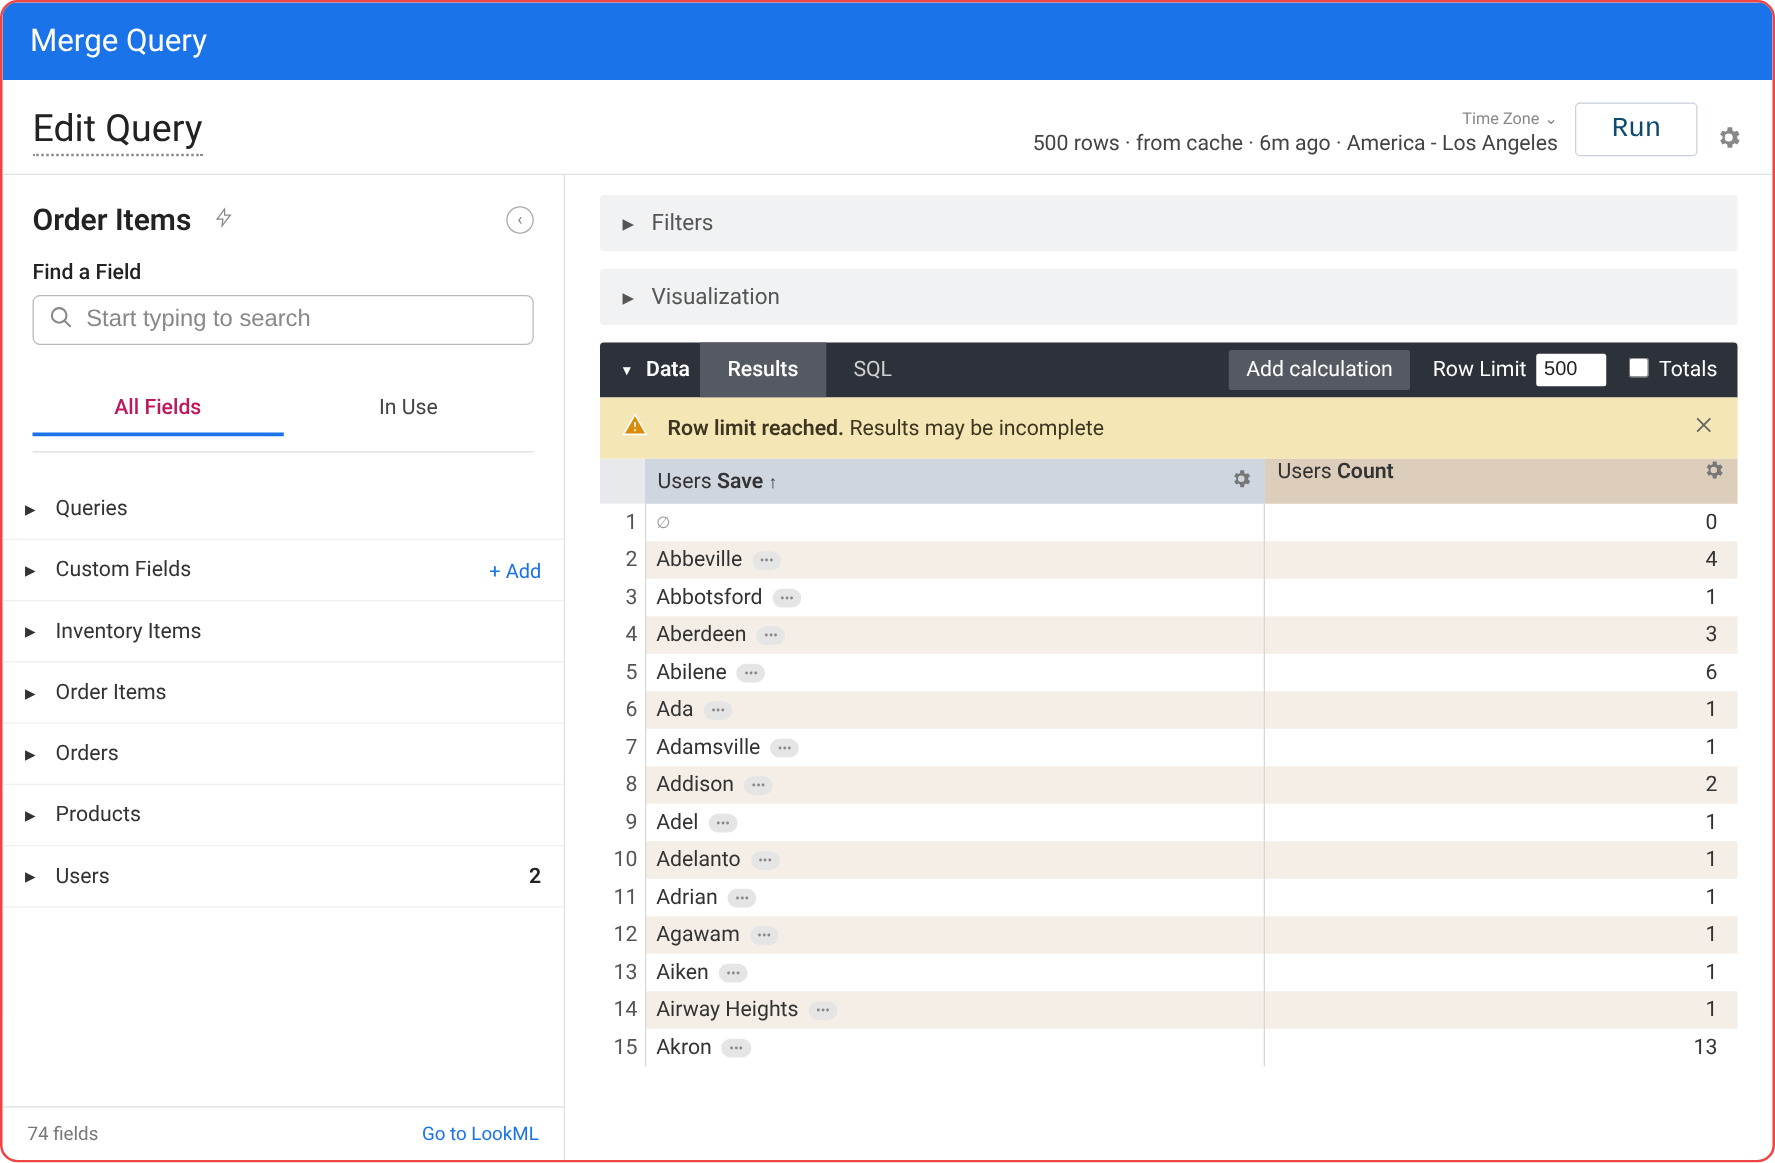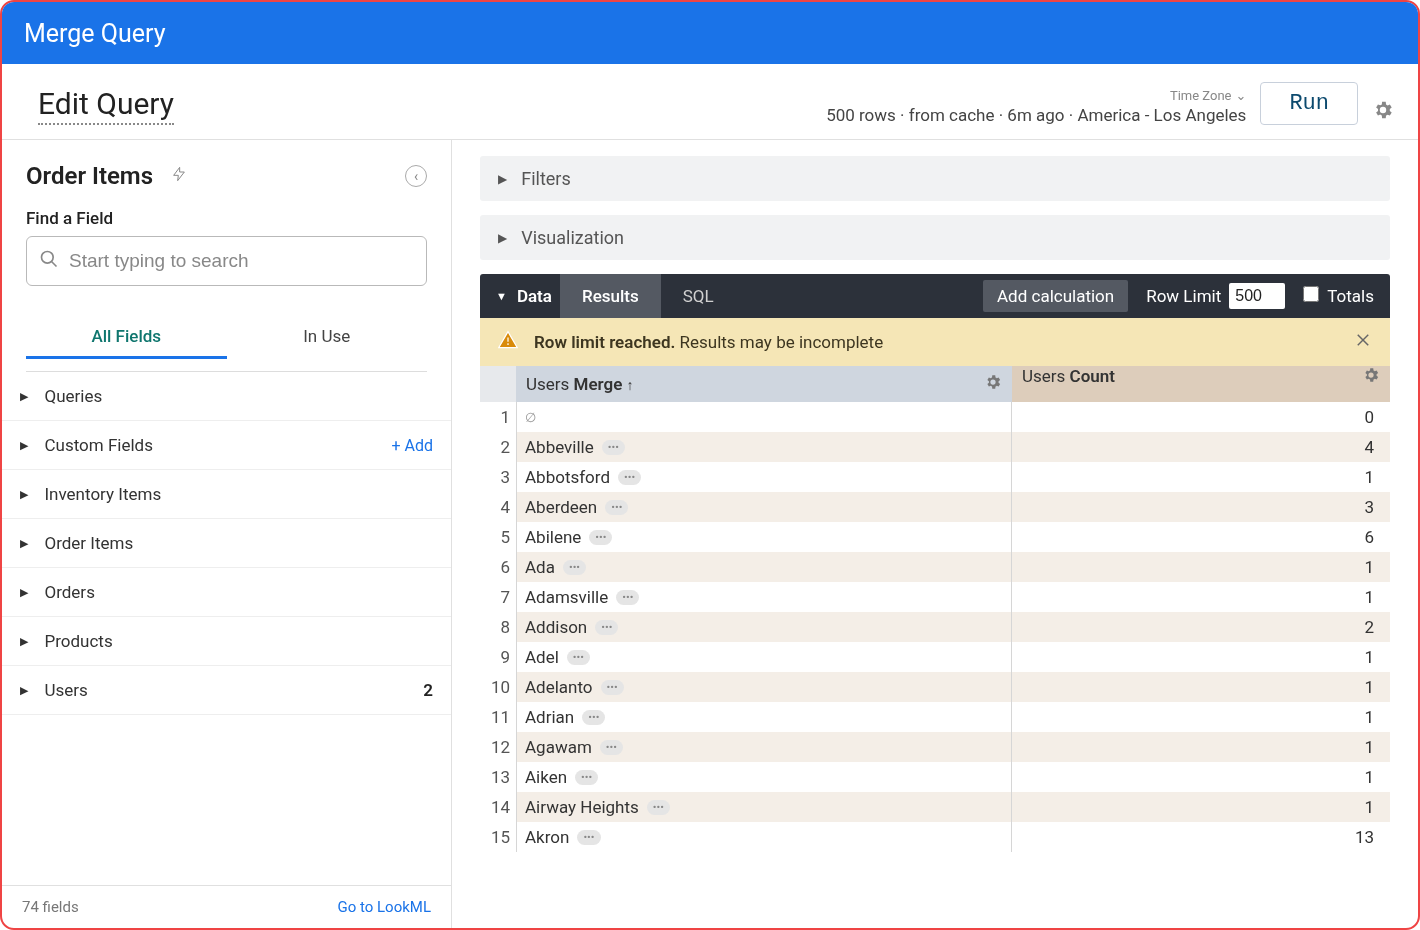--- a/index.html
+++ b/index.html
@@ -7,51 +7,51 @@
 .frame { width: 1420px; height: 930px; border: 2px solid #ef4444; border-radius: 14px; overflow: hidden; display: flex; flex-direction: column; }
 
 
 .topbar { background: #1a73e8; color: #fff; height: 62px; display: flex; align-items: center; padding: 0 22px; justify-content: space-between; }
 .topbar-title { font-size: 25px; font-weight: 400; }
 .topbar-actions { display: flex; align-items: center; gap: 30px; }
 .topbar-link { color: #fff; font-size: 18px; cursor: pointer; }
 .topbar-save { background: #fff; color: #1a73e8; font-size: 18px; font-weight: 500; padding: 8px 24px; border-radius: 4px; border: none; cursor: pointer; }
 
 
-.subheader { display: flex; justify-content: space-between; align-items: flex-end; padding: 18px 24px 14px 36px; border-bottom: 1px solid #e0e0e0; }
+.subheader { display: flex; justify-content: space-between; align-items: flex-end; padding: 18px 24px 14px 24px; border-bottom: 1px solid #e0e0e0; }
 .edit-title { font-size: 30px; font-weight: 400; color: #222; border-bottom: 2px dotted #888; padding-bottom: 2px; display: inline-block; }
 .subheader-right { display: flex; align-items: flex-end; gap: 14px; }
 .sub-meta { display: flex; flex-direction: column; align-items: flex-end; gap: 2px; }
 .tz-label { font-size: 13px; color: #888; display:flex; align-items:center; gap:4px; }
 .status-line { font-size: 17px; color: #444; }
 .run-btn { border: 1px solid #c8d0db; background: #fff; color: #0c4a6e; font-size: 22px; padding: 8px 28px; border-radius: 4px; cursor: pointer; font-family: Liberation Mono, monospace; }
 .gear-top svg { width: 22px; height: 22px; fill: #888; }
 
 
 .body { flex: 1; display: flex; overflow: hidden; }
-.sidebar { width: 450px; border-right: 1px solid #e0e0e0; display: flex; flex-direction: column; }
+.sidebar { width: 450px; border-right: 1px solid #e0e0e0; display: flex; flex-direction: column; gap: 21px; }
 .main { flex: 1; display: flex; flex-direction: column; padding: 16px 28px 0 28px; overflow:hidden;}
 
 
 .sb-header { padding: 22px 24px 0 24px; }
 .sb-title-row { display: flex; align-items: center; justify-content: space-between;}
 .sb-title-left { display:flex; align-items:center; gap:18px; }
 .sb-title { font-size: 24px; font-weight: 600; color: #222; }
 .bolt svg{width:16px;height:20px;fill:none;stroke:#888;stroke-width:1.5;}
 .collapse-icon { width:22px; height:22px; border:1px solid #aaa; border-radius:50%; display:flex; align-items:center; justify-content:center; color:#888; font-size:14px; cursor:pointer;}
 .find-label { font-size: 17px; color: #222; margin-top: 18px; display:block; font-weight:500;}
-.search-box { margin-top: 8px; border: 1px solid #b9b9b9; border-radius: 6px; height: 50px; display: flex; align-items: center; padding: 0 12px; gap: 10px; }
+.search-box { margin-top: 8px; border: 1px solid #b9b9b9; border-radius: 6px; height: 40px; display: flex; align-items: center; padding: 0 12px; gap: 10px; }
 .search-box input { border: none; outline: none; font-size: 19px; flex: 1; color:#555;}
 .search-box input::placeholder{color:#888;}
 .search-icon svg{width:20px;height:20px;fill:none;stroke:#888;stroke-width:2;}
 
 
 .sb-tabs { display: flex; margin-top: 28px; border-bottom: 1px solid #ddd;}
 .sb-tab { flex: 1; text-align: center; padding: 12px 0; font-size: 17px; color: #444; cursor:pointer;}
-.sb-tab.active { color: #0f766e; font-weight:500;}
+.sb-tab.active { color: #be185d; font-weight:500;}
 .sb-tab.active::after { content:""; display:block; height:3px; background:#1a73e8; margin-top:10px;}
 .sb-tab:not(.active)::after { content:""; display:block; height:3px; background:transparent; margin-top:10px;}
 
 
 .sb-list { flex:1; overflow:auto;}
 .sb-item { display:flex; align-items:center; padding: 14px 18px; border-bottom:1px solid #eee; font-size:17px; cursor:pointer; gap:16px;}
 .sb-item .caret{ font-size:11px; color:#333;}
 .sb-item .name{ flex:1;}
 .sb-item .add-link{ color:#1a73e8; font-size:16px;}
 .sb-item .badge{ font-weight:600; color:#222;}
@@ -228,21 +228,21 @@
         <span class="wclose"><svg viewBox="0 0 24 24">
               <line x1="5" y1="5" x2="19" y2="19"></line>
               <line x1="19" y1="5" x2="5" y2="19"></line>
             </svg></span>
       </div>
 
       <div class="tbl">
         <div class="thead">
           <div class="th-idx"></div>
           <div class="th-city">
-            <span class="lbl"><span>Users </span><b>Merge</b> <span class="arrow-up">↑</span></span>
+            <span class="lbl"><span>Users </span><b>Save</b> <span class="arrow-up">↑</span></span>
             <span class="gear-sm"><svg viewBox="0 0 24 24">
                   <path d="M19.4 13a7.5 7.5 0 000-2l2.1-1.6-2-3.4-2.5 1a7.5 7.5 0 00-1.7-1L15 3h-4l-.3 2.9a7.5 7.5 0 00-1.7 1l-2.5-1-2 3.4L6.6 11a7.5 7.5 0 000 2l-2.1 1.6 2 3.4 2.5-1a7.5 7.5 0 001.7 1L11 21h4l.3-2.9a7.5 7.5 0 001.7-1l2.5 1 2-3.4zM12 15.5A3.5 3.5 0 1115.5 12 3.5 3.5 0 0112 15.5z"></path>
                 </svg></span>
           </div>
           <div class="th-count">
             <span class="lbl"><span>Users </span><b>Count</b></span>
             <span class="gear-sm"><svg viewBox="0 0 24 24">
                   <path d="M19.4 13a7.5 7.5 0 000-2l2.1-1.6-2-3.4-2.5 1a7.5 7.5 0 00-1.7-1L15 3h-4l-.3 2.9a7.5 7.5 0 00-1.7 1l-2.5-1-2 3.4L6.6 11a7.5 7.5 0 000 2l-2.1 1.6 2 3.4 2.5-1a7.5 7.5 0 001.7 1L11 21h4l.3-2.9a7.5 7.5 0 001.7-1l2.5 1 2-3.4zM12 15.5A3.5 3.5 0 1115.5 12 3.5 3.5 0 0112 15.5z"></path>
                 </svg></span>
           </div>

